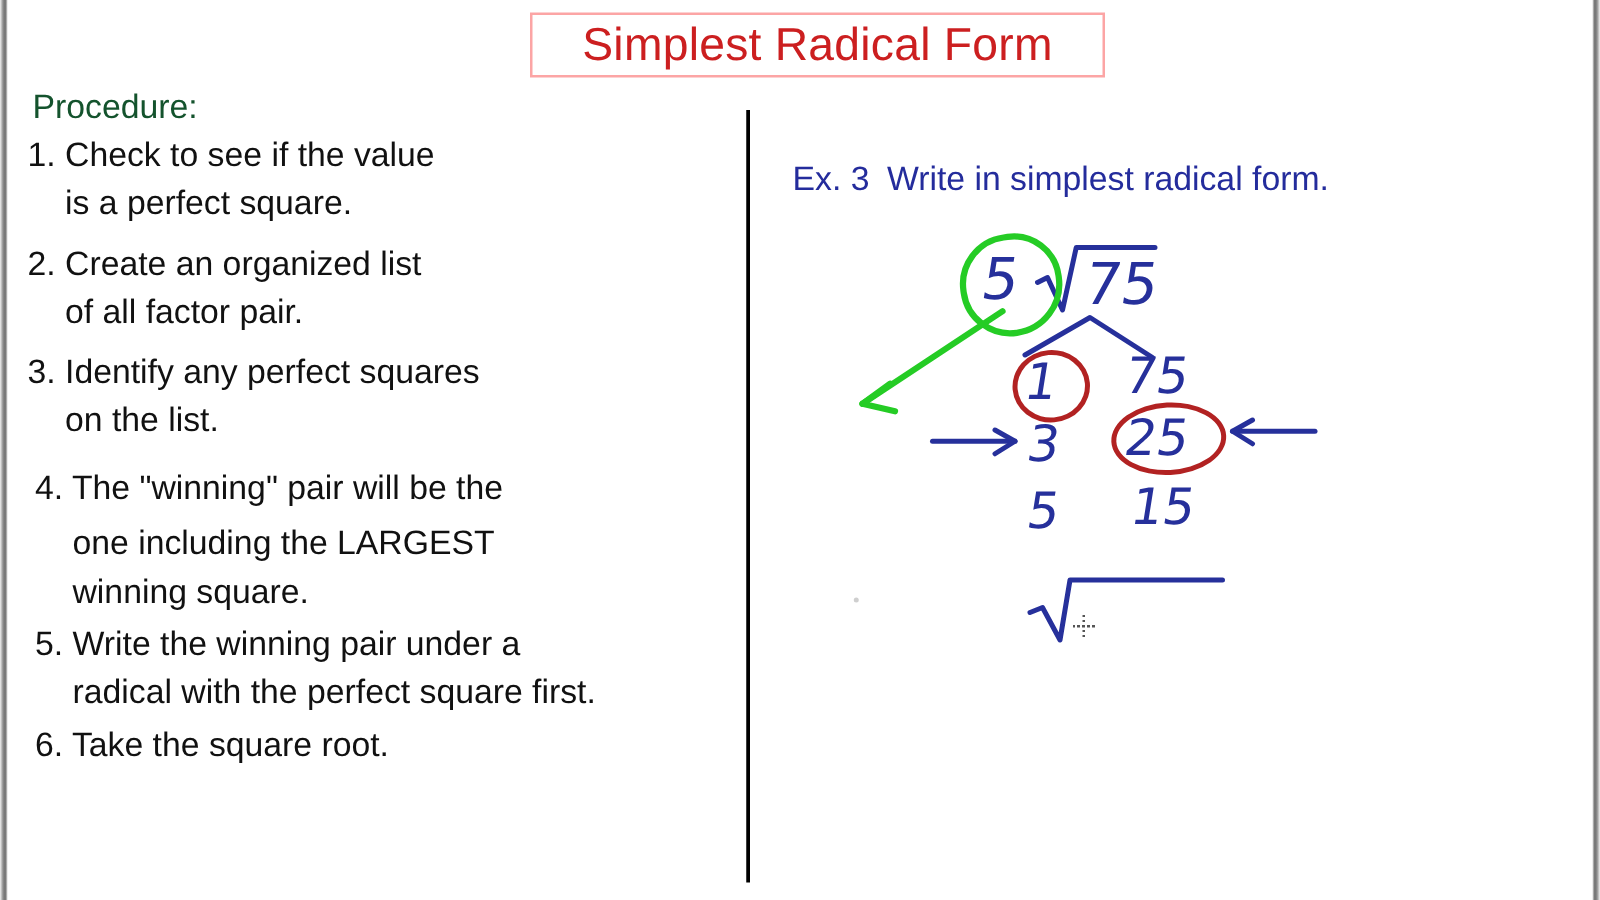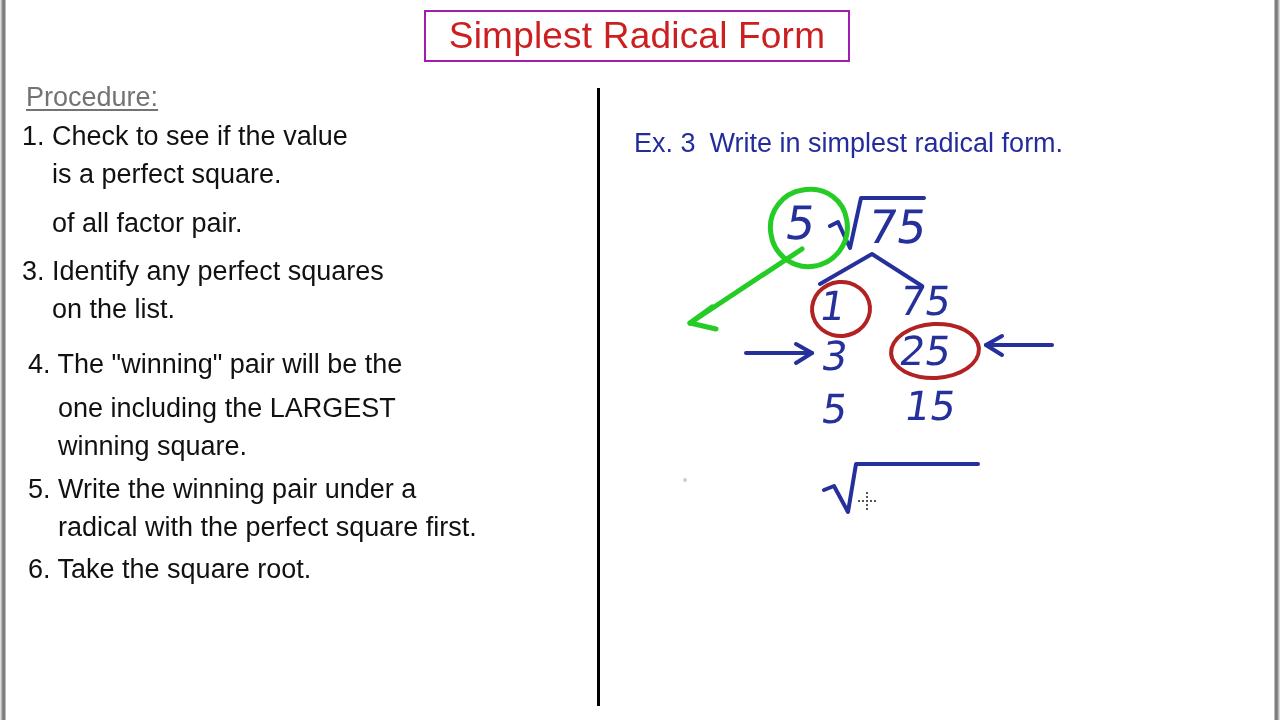--- a/index.html
+++ b/index.html
@@ -30,23 +30,23 @@
   .edge-bar.right {
     right: 0;
     background: linear-gradient(to left, #f2f2f2 0%, #8e8e8e 40%, #6e6e6e 70%, #d9d9d9 100%);
   }
 
   
   #title-box {
     position: absolute;
     left: 424px;
     top: 10px;
-    width: 426px;
+    width: 460px;
     height: 52px;
-    border: 2px solid #a21caf;
+    border: 2px solid #fca5a5;
     background: #ffffff;
     box-sizing: border-box;
     display: flex;
     align-items: center;
     justify-content: center;
   }
   #title-text {
     font-size: 37px;
     color: #cc1f20;
     letter-spacing: 0.2px;
@@ -65,24 +65,23 @@
 
   
   #procedure-panel {
     position: absolute;
     left: 22px;
     top: 70px;
     width: 566px;
   }
   #procedure-heading {
     font-size: 27px;
-    color: #737373;
-    text-decoration: underline;
+    color: #14532d;
     text-underline-offset: 3px;
-    margin: 12px 0 4px 4px;
+    margin: 0 0 4px 4px;
   }
   .step {
     display: block;
     color: #111111;
     font-size: 27px;
     line-height: 1.42;
     margin-top: 10px;
   }
   .step .line1 { display: block; }
   .step .line2 { display: block; padding-left: 30px; }
@@ -231,20 +230,21 @@
 
   <div id="procedure-panel">
     <div id="procedure-heading">Procedure:</div>
 
     <div class="step s1">
       <span class="line1">1. Check to see if the value</span>
       <span class="line2">is a perfect square.</span>
     </div>
 
     <div class="step s2">
+      <span class="line1">2. Create an organized list</span>
       <span class="line2">of all factor pair.</span>
     </div>
 
     <div class="step s3">
       <span class="line1">3. Identify any perfect squares</span>
       <span class="line2">on the list.</span>
     </div>
 
     <div class="step s4">
       <span class="line1">4. The "winning" pair will be the</span>

